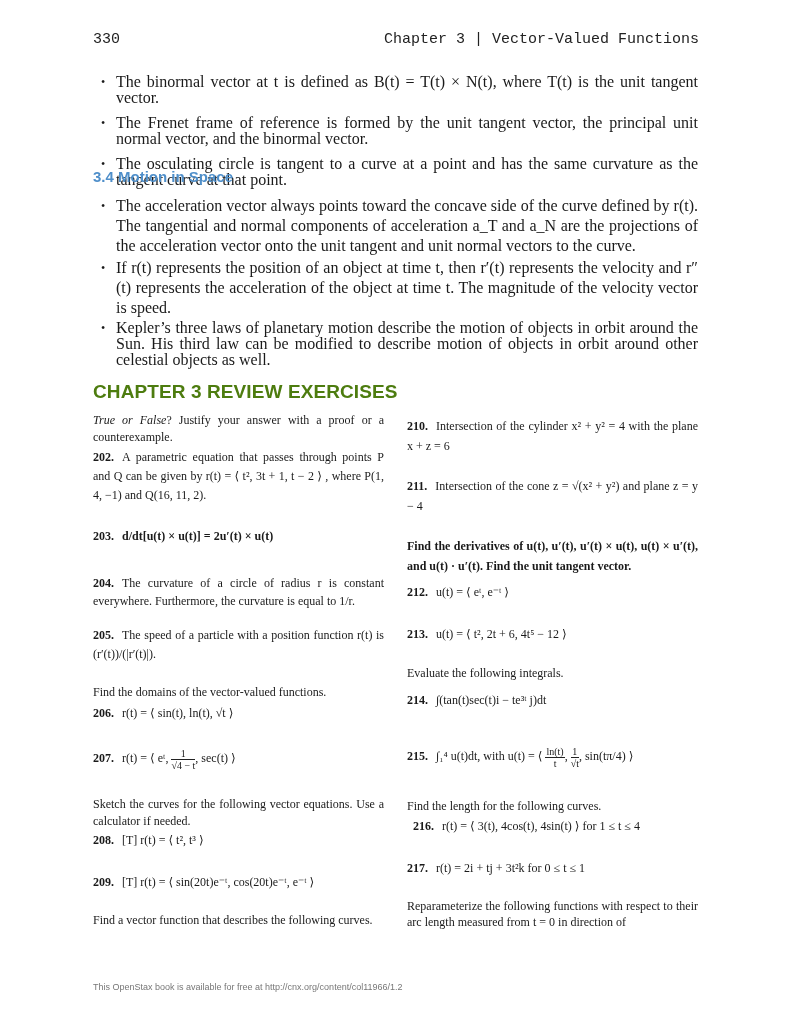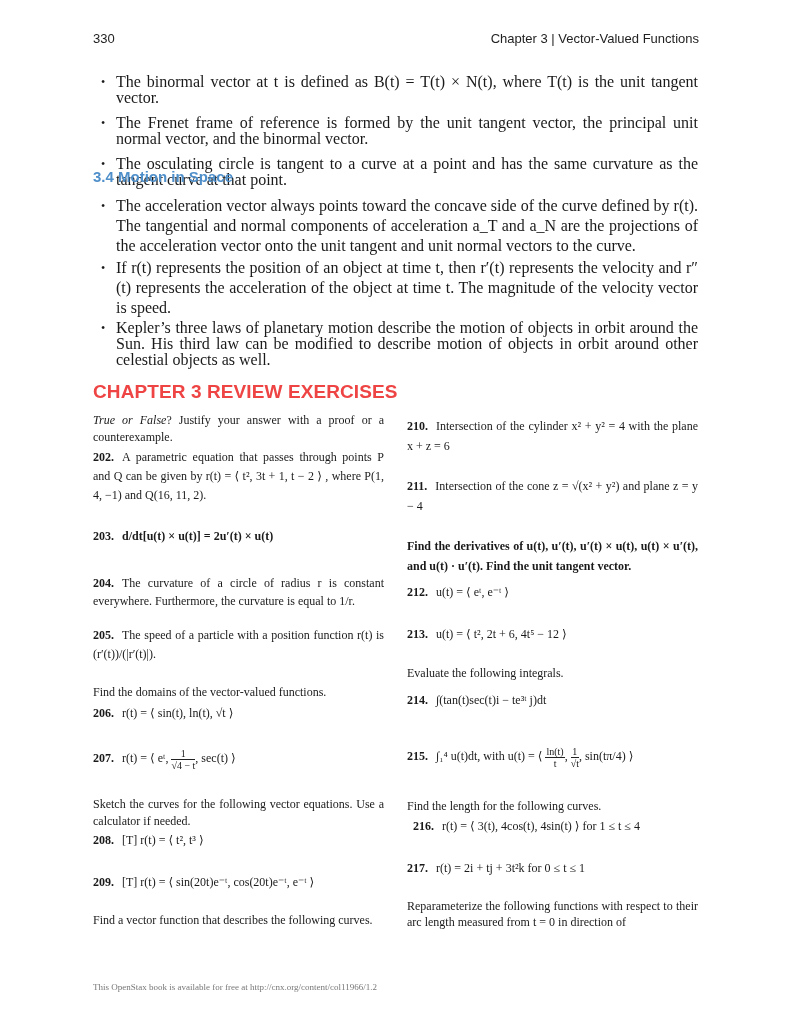--- a/index.html
+++ b/index.html
@@ -1,40 +1,40 @@
 <!DOCTYPE html>
 <html><head>
 <meta charset="utf-8">
 <style>
   html, body { margin: 0; padding: 0; background: #ffffff; }
   body { width: 791px; height: 1024px; position: relative; overflow: hidden;
          font-family: "Liberation Serif", serif; color: #1a1a1a; }
-  .hdr { position: absolute; top: 31px; font-family: Liberation Sans, sans-serif;
-         font-size: 13px; color: #222; text-align: center; }
+  .hdr { position: absolute; top: 31px; font-family: Liberation Mono, monospace;
+         font-size: 15px; color: #222; text-align: center; }
   .hdr-left { left: 93px; }
   .hdr-right { right: 92px; }
   .bullets { position: absolute; left: 116px; width: 582px; margin: 0; padding: 0; list-style: none; }
   .bullets li { position: relative; font-size: 16px; line-height: 16px; margin-bottom: 9px; text-align: justify; }
   .bullets li::before { content: "\2022"; position: absolute; left: -15px; top: 0; font-size: 12px; }
   .b1 { top: 74px; }
   .b2 { top: 196px; }
   .b2 li { line-height: 20px; margin-bottom: 2px; }
   .b2 li.tight { line-height: 16px; margin-bottom: 7px; }
   .sec-title { position: absolute; left: 93px; top: 168px; font-family: "Liberation Sans", sans-serif;
                font-weight: bold; font-size: 15px; color: #4f8fca; }
   .chap-title { position: absolute; left: 93px; top: 381px; font-family: "Liberation Sans", sans-serif;
-                font-weight: bold; font-size: 19px; color: #ef4444; letter-spacing: 0.1px; }
+                font-weight: bold; font-size: 19px; color: #4d7c0f; letter-spacing: 0.1px; }
   .col { position: absolute; width: 291px; font-size: 12px; line-height: 17px; }
   .col-left { left: 93px; top: 412px; }
   .col-right { left: 407px; top: 412px; }
   .blk { position: absolute; left: 0; width: 291px; text-align: justify; }
   .num { font-weight: bold; margin-right: 8px; }
   .bf { font-weight: bold; }
   .it { font-style: italic; }
-  .footer { position: absolute; left: 93px; top: 982px; font-family: Liberation Serif, serif;
+  .footer { position: absolute; left: 93px; top: 982px; font-family: Liberation Sans, sans-serif;
             font-size: 9px; color: #777; }
   .frac { display: inline-block; vertical-align: middle; text-align: center; font-size: 10px; line-height: 11px; }
   .frac .n { display: block; border-bottom: 1px solid #222; padding: 0 1px; }
   .frac .d { display: block; }
 </style>
 </head>
 <body>
 
 <div class="hdr hdr-left">330</div>
 <div class="hdr hdr-right">Chapter 3 | Vector-Valued Functions</div>

